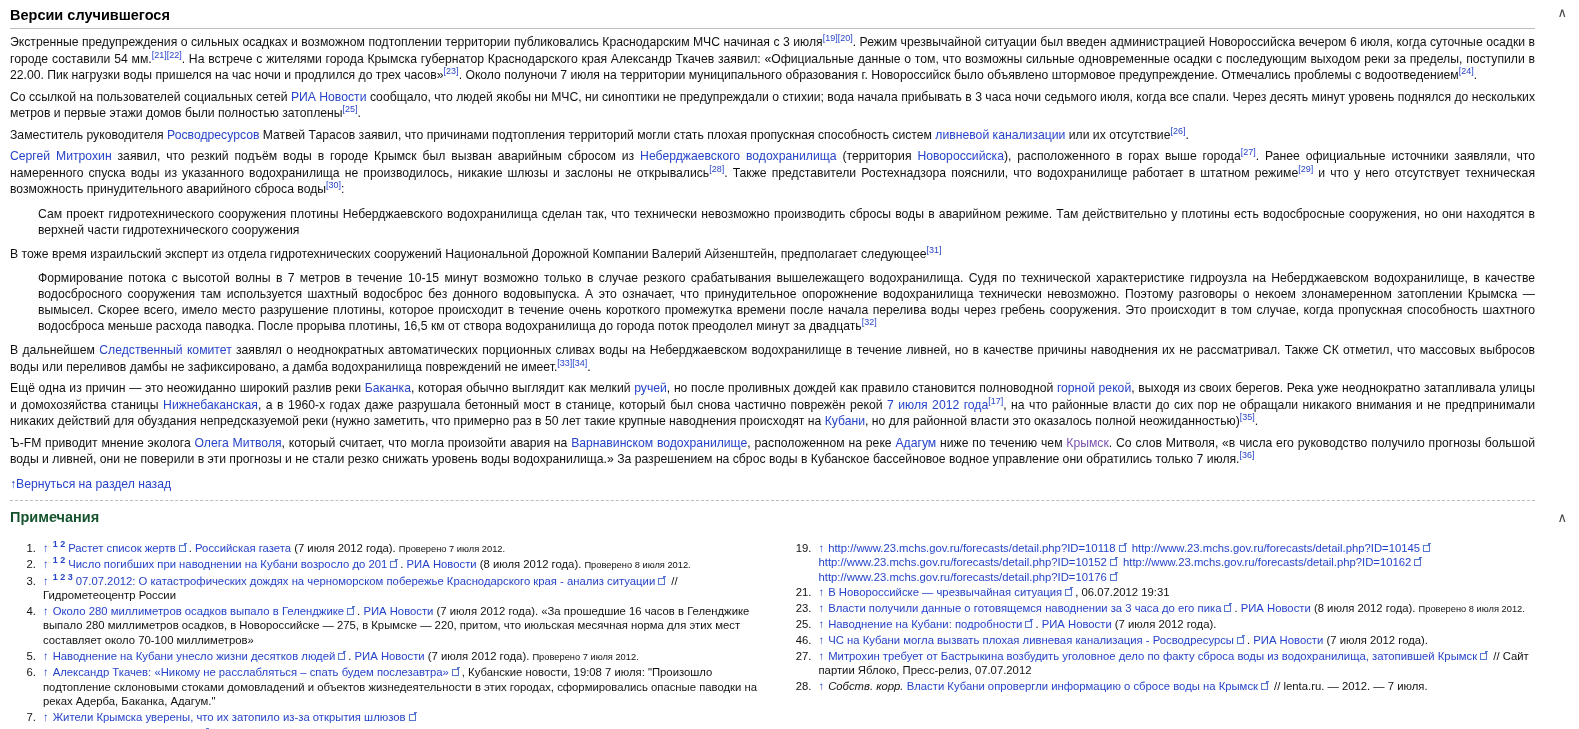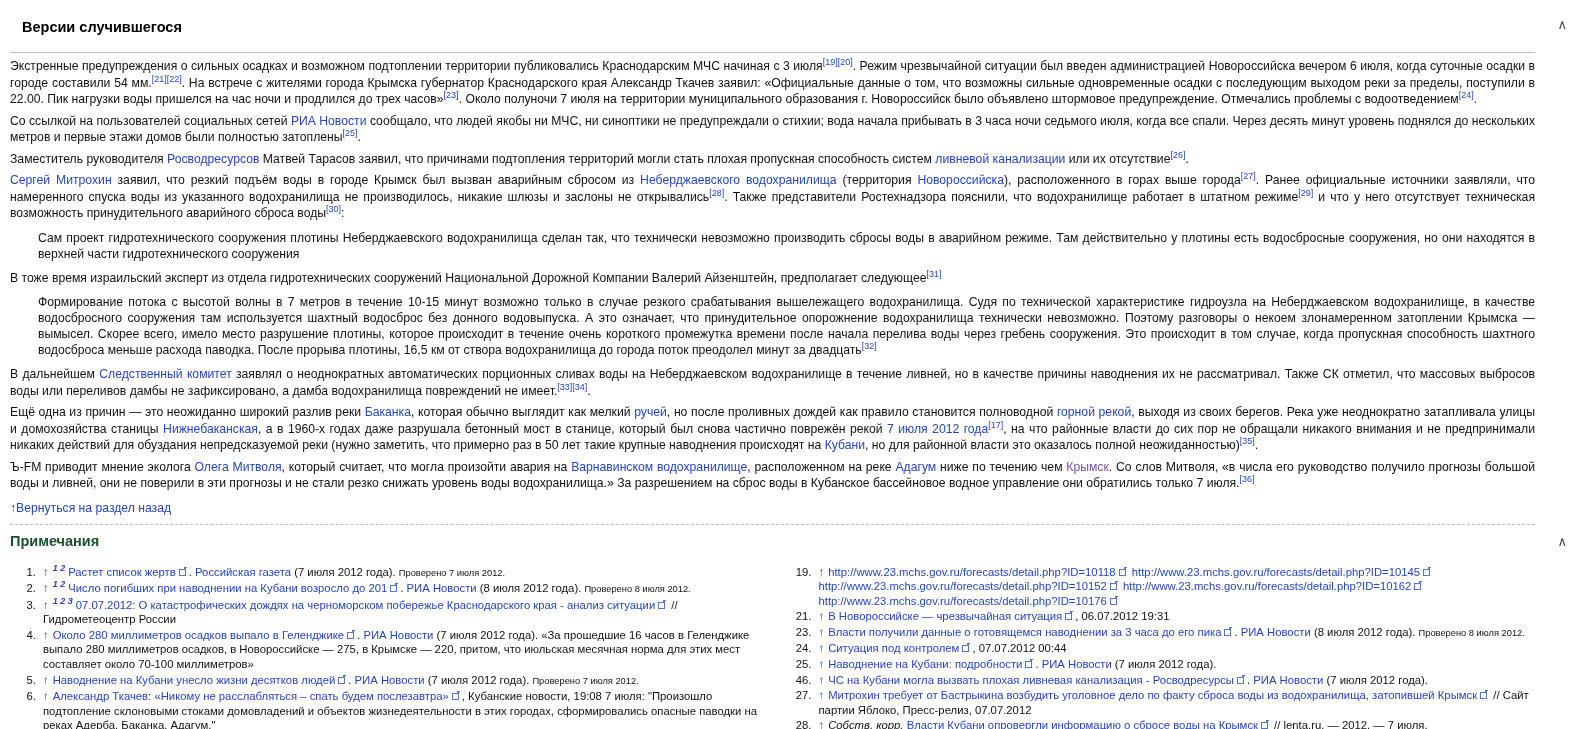--- a/index.html
+++ b/index.html
@@ -4,37 +4,37 @@
 <style>
   html,body{margin:0;padding:0;background:#fff;}
   body{
     width:1579px;height:729px;overflow:hidden;
     font-family:"Liberation Sans","DejaVu Sans",sans-serif;
     color:#111;
   }
   .page{padding:2px 44px 0 10px;position:relative;}
   .sec-head{position:relative;}
   .sec-head h2{
-    font-size:14.5px;font-weight:bold;margin:12px;padding:5px 0 5px;
+    font-size:14.5px;font-weight:bold;margin:0;padding:5px 0 5px;
     color:#000;
   }
   .sec-head.bordered{border-bottom:1px solid #bdbdbd;}
   .collapse{
     position:absolute;right:-32px;top:4px;font-size:13px;color:#444;
     cursor:pointer;line-height:14px;
   }
   .content p{margin:5px 0;font-size:12.2px;line-height:16.5px;text-align:justify;}
   .content blockquote{
     margin:8px 0 8px 28px;padding:0;font-size:12.2px;line-height:16px;text-align:justify;
   }
   .lnk{color:#2644c9;text-decoration:none;cursor:pointer;}
   .visited{color:#7b52ab;}
   sup{font-size:9px;line-height:0;}
   sup .lnk{font-size:9px;}
-  .backlinks{font-weight:bold;font-style:italic;color:#2644c9;margin-right:3px;font-size:9px;line-height:0;}
+  .backlinks{font-weight:bold;color:#2644c9;margin-right:3px;font-size:9px;line-height:0;}
   .up{margin-right:4px;}
   .sm{font-size:9.3px;}
   .it{font-style:italic;}
   .ext-icon{display:inline-block;width:9px;height:9px;position:relative;margin:0 1px 0 3px;}
   .ext-icon::before{content:"";position:absolute;left:0;bottom:0;width:5px;height:5px;border:1px solid #5577cc;}
   .ext-icon::after{content:"";position:absolute;right:0;top:0;width:4px;height:4px;
     background:linear-gradient(315deg,transparent 55%,#5577cc 55%);}
   .back-row{margin:9px 0 0;font-size:12.2px;}
   .divider{border:none;border-top:1px dashed #bdbdbd;margin:9px 0 0;}
   .notes-head{position:relative;margin-top:2px;}
@@ -121,24 +121,20 @@
         </div>
         <div class="ref-row">
           <span class="ref-num">21.</span>
           <span class="ref-body"><a class="lnk up" href="#">↑</a><a class="lnk" href="#">В Новороссийске — чрезвычайная ситуация</a><span class="ext-icon"></span><span>, 06.07.2012 19:31</span></span>
         </div>
         <div class="ref-row">
           <span class="ref-num">23.</span>
           <span class="ref-body"><a class="lnk up" href="#">↑</a><a class="lnk" href="#">Власти получили данные о готовящемся наводнении за 3 часа до его пика</a><span class="ext-icon"></span><span>. </span><a class="lnk" href="#">РИА Новости</a><span> (8 июля 2012 года). </span><span class="sm">Проверено 8 июля 2012.</span></span>
         </div>
         <div class="ref-row">
-          <span class="ref-num">24.</span>
-          <span class="ref-body"><a class="lnk up" href="#">↑</a><a class="lnk" href="#">Ситуация под контролем</a><span class="ext-icon"></span><span>, 07.07.2012 00:44</span></span>
-        </div>
-        <div class="ref-row">
           <span class="ref-num">25.</span>
           <span class="ref-body"><a class="lnk up" href="#">↑</a><a class="lnk" href="#">Наводнение на Кубани: подробности</a><span class="ext-icon"></span><span>. </span><a class="lnk" href="#">РИА Новости</a><span> (7 июля 2012 года).</span></span>
         </div>
         <div class="ref-row">
           <span class="ref-num">46.</span>
           <span class="ref-body"><a class="lnk up" href="#">↑</a><a class="lnk" href="#">ЧС на Кубани могла вызвать плохая ливневая канализация - Росводресурсы</a><span class="ext-icon"></span><span>. </span><a class="lnk" href="#">РИА Новости</a><span> (7 июля 2012 года).</span></span>
         </div>
         <div class="ref-row">
           <span class="ref-num">27.</span>
           <span class="ref-body"><a class="lnk up" href="#">↑</a><a class="lnk" href="#">Митрохин требует от Бастрыкина возбудить уголовное дело по факту сброса воды из водохранилища, затопившей Крымск</a><span class="ext-icon"></span><span> // Сайт партии Яблоко, Пресс-релиз, 07.07.2012</span></span>

